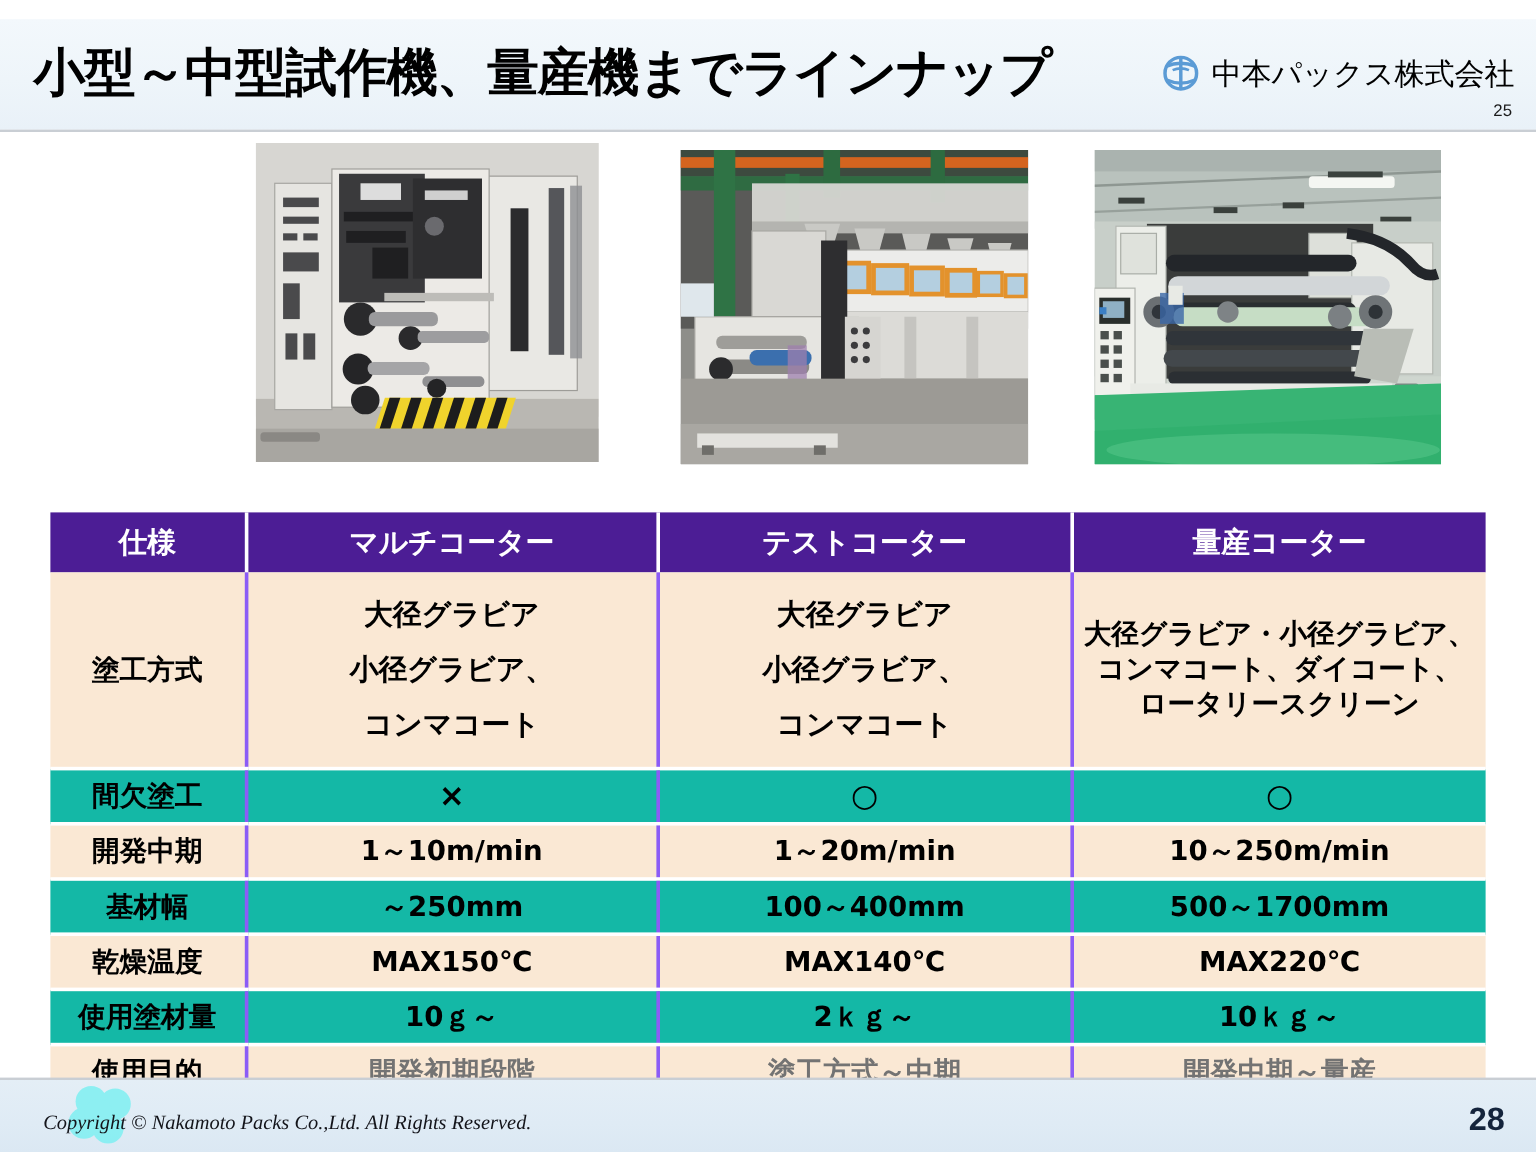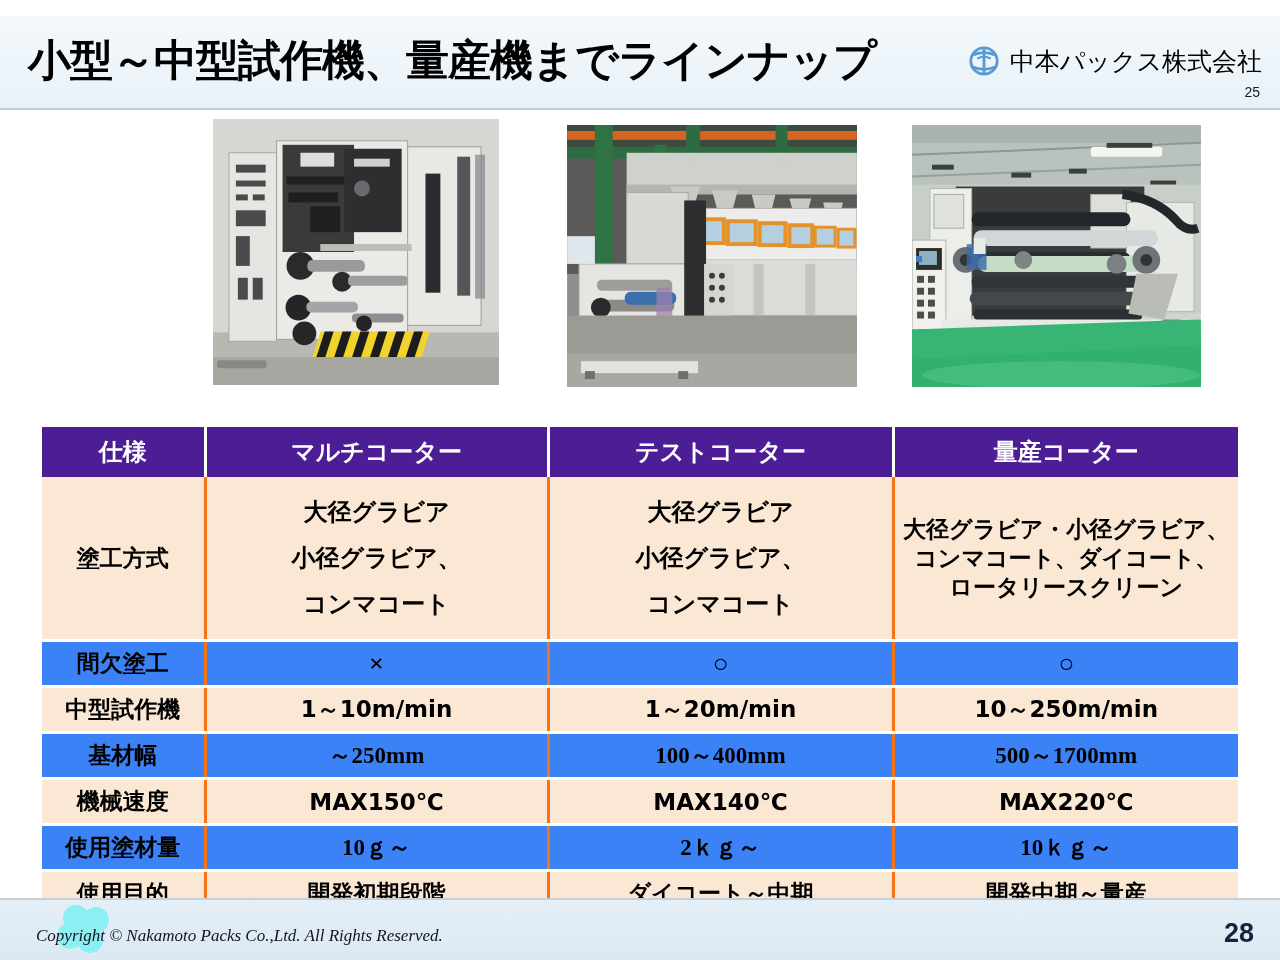--- a/index.html
+++ b/index.html
@@ -85,34 +85,34 @@
   }
   .spec-table th:last-child { border-right: none; }
 
   .spec-table td {
     text-align: center;
     vertical-align: middle;
     color: #000000;
     font-weight: 700;
     font-size: 23px;
     padding: 6px 6px;
-    border-right: 3px solid #f97316;
+    border-right: 3px solid #8b5cf6;
     border-bottom: 3px solid #ffffff;
     font-family: "DejaVu Sans", "Liberation Sans", sans-serif;
   }
   .spec-table td:last-child { border-right: none; }
 
   tr.shade-a td { background: #fae8d4; }
-  tr.shade-b td { background: #3b82f6; font-family: Liberation Serif, serif; }
+  tr.shade-b td { background: #14b8a6; }
 
   td.label-cell { font-size: 23px; }
   td.multiline { line-height: 1.92; font-size: 24px; padding: 12px 4px; }
   td.multiline.tight { line-height: 1.26; font-size: 23px; }
   td.mark { font-size: 26px; font-weight: 600; }
-  td.purpose { color: #000000; }
+  td.purpose { color: #737373; }
   .cell-line { display: block; }
 
   
   .footer {
     position: absolute; left: 0; bottom: 0;
     width: 1280px; height: 62px;
     background: linear-gradient(180deg, #e4eef6 0%, #dfebf5 60%, #dbe8f3 100%);
     border-top: 2px solid #c9ced4;
   }
   .footer-flower { position: absolute; left: 52px; top: 2px; width: 72px; height: 58px; }
@@ -421,51 +421,51 @@
       </tr>
 
       <tr class="shade-b">
         <td class="label-cell">間欠塗工</td>
         <td class="mark">×</td>
         <td class="mark">○</td>
         <td class="mark">○</td>
       </tr>
 
       <tr class="shade-a">
-        <td class="label-cell">中型試作機</td>
+        <td class="label-cell">開発中期</td>
         <td>1～10m/min</td>
         <td>1～20m/min</td>
         <td>10～250m/min</td>
       </tr>
 
       <tr class="shade-b">
         <td class="label-cell">基材幅</td>
         <td>～250mm</td>
         <td>100～400mm</td>
         <td>500～1700mm</td>
       </tr>
 
       <tr class="shade-a">
-        <td class="label-cell">機械速度</td>
+        <td class="label-cell">乾燥温度</td>
         <td>MAX150℃</td>
         <td>MAX140℃</td>
         <td>MAX220℃</td>
       </tr>
 
       <tr class="shade-b">
         <td class="label-cell">使用塗材量</td>
         <td>10ｇ～</td>
         <td>2ｋｇ～</td>
         <td>10ｋｇ～</td>
       </tr>
 
       <tr class="shade-a">
         <td class="label-cell">使用目的</td>
         <td class="purpose">開発初期段階</td>
-        <td class="purpose">ダイコート～中期</td>
+        <td class="purpose">塗工方式～中期</td>
         <td class="purpose">開発中期～量産</td>
       </tr>
     </tbody>
   </table>
 
   <div class="footer">
     <span class="footer-flower">
       <svg viewBox="0 0 72 58" xmlns="http://www.w3.org/2000/svg">
         <g fill="#7ff0f2" opacity="0.85">
           <circle cx="24" cy="16" r="13"></circle>

